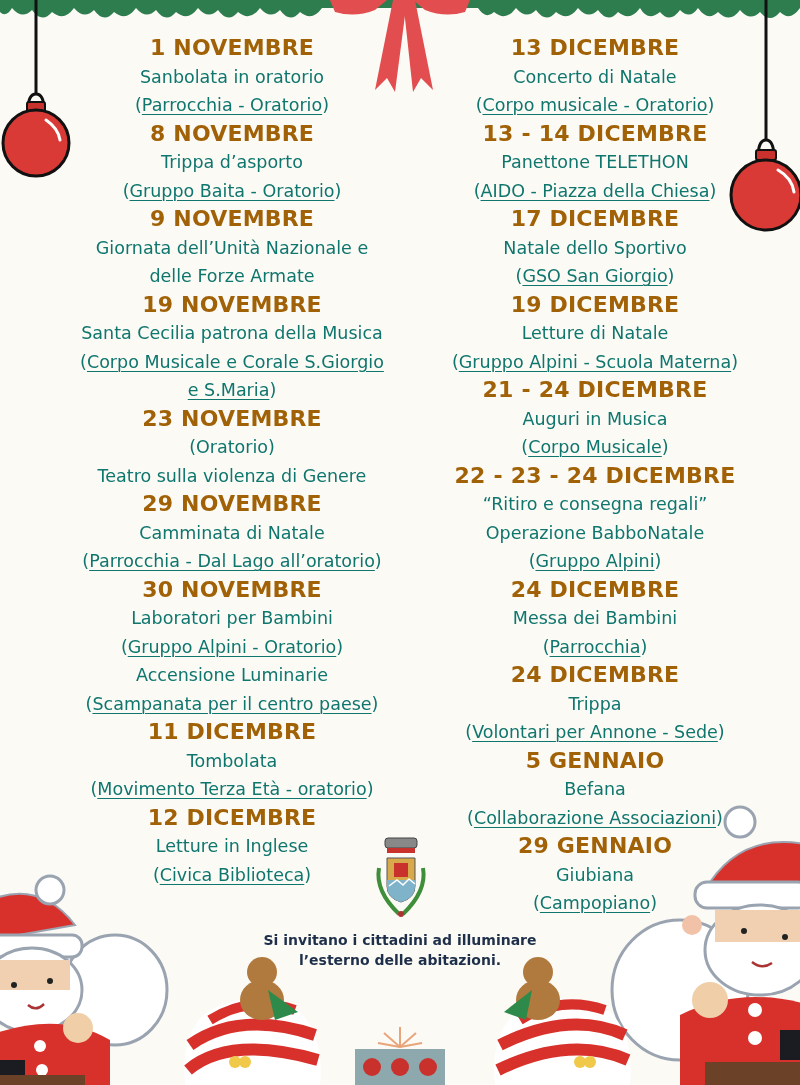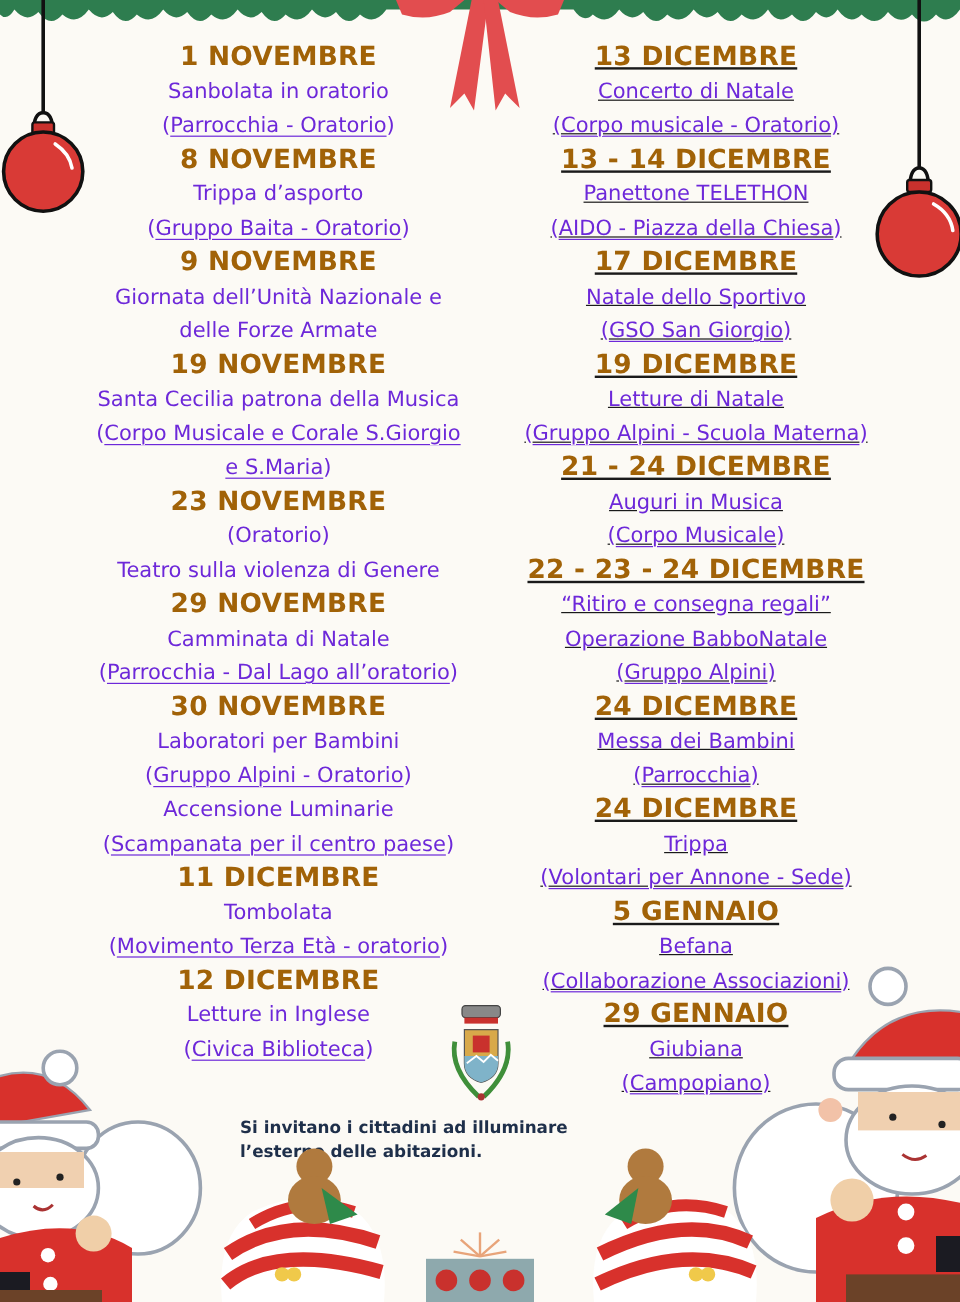--- a/index.html
+++ b/index.html
@@ -11,35 +11,35 @@
     position: relative;
   }
   .garland { position: absolute; left: 0; top: 0; width: 800px; height: 30px; }
   .bow { position: absolute; left: 325px; top: 0; width: 150px; height: 95px; }
   .ornament { position: absolute; }
   .col {
     position: absolute; top: 34px; width: 380px;
     text-align: center;
   }
   .col.left { left: 42px; }
-  .col.right { left: 390px; text-decoration: underline; }
+  .col.right { left: 405px; }
   .event { margin: 0; }
   .date {
     font-weight: bold; font-size: 22px; line-height: 28.5px; letter-spacing: 0.2px;
     color: #a16207;
   }
   .title, .org {
-    font-size: 17.5px; line-height: 28.5px; color: #6d28d9;
+    font-size: 17.5px; line-height: 28.5px; color: #0f766e;
     white-space: nowrap;
   }
   .org .u { text-decoration: underline; text-underline-offset: 3px; text-decoration-thickness: 1px; text-align: center; }
   .crest { position: absolute; left: 365px; top: 836px; width: 72px; height: 95px; }
   .invite {
     position: absolute; left: 200px; top: 930px; width: 400px;
-    text-align: left; font-weight: bold; font-size: 14px; line-height: 20px;
+    text-align: center; font-weight: bold; font-size: 14px; line-height: 20px;
     color: #1e2f4a;
   }
   .deco { position: absolute; }
 </style>
 </head>
 <body>
 
 <svg class="garland" viewBox="0 0 800 30">
   <g fill="#2e7d4f">
     <path d="M0 0 H800 V8 Q790 22 780 12 Q770 24 760 12 Q750 22 740 10 Q730 24 718 12 Q708 22 698 8 Q690 20 680 10 Q670 24 660 12 Q648 22 640 8 Q630 22 618 12 Q608 24 598 10 Q588 20 578 8 Q568 22 556 12 Q546 24 536 10 Q526 20 516 8 Q506 22 494 12 Q486 20 478 8 L322 8 Q312 22 300 12 Q290 24 280 10 Q270 20 260 8 Q250 22 238 12 Q228 24 218 10 Q208 20 198 8 Q188 22 176 12 Q166 24 156 10 Q146 20 136 8 Q126 22 114 12 Q104 24 94 10 Q84 20 74 8 Q64 22 52 12 Q42 24 32 10 Q22 20 12 8 Q6 18 0 12 Z"></path>

